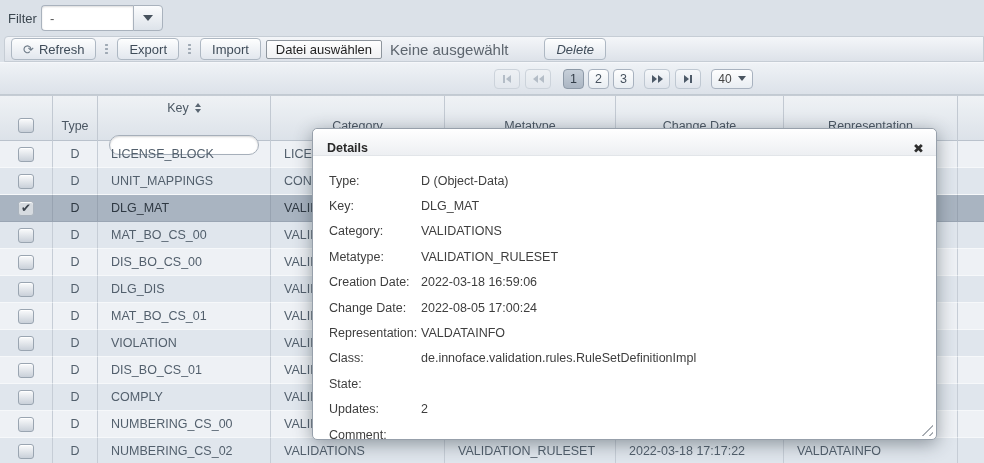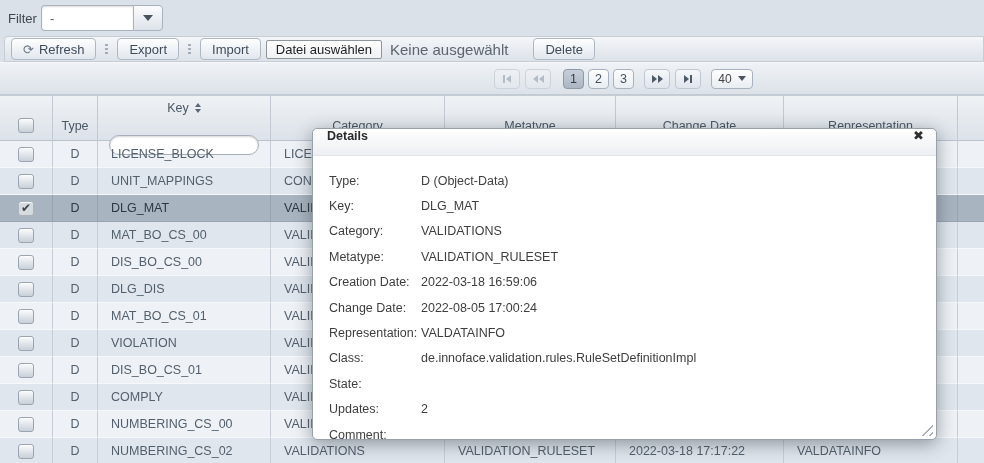--- a/index.html
+++ b/index.html
@@ -45,21 +45,21 @@
   .tsep{
     width:3px;height:12px;margin:0 9px;
     background-image:radial-gradient(circle,#9fa9b4 1.1px,transparent 1.3px);
     background-size:3px 4px;
   }
   .file-btn{
     height:19px;padding:0 9px;margin-left:5px;border:1px solid #8e959d;border-radius:2px;
     background:linear-gradient(#fefefe,#f0f1f3);color:#222;font-size:13px;cursor:pointer;white-space:nowrap;
   }
   .file-status{color:#5d656e;margin-left:8px;font-size:15px;white-space:nowrap;}
-  .delete-btn{margin-left:25px;}
+  .delete-btn{margin-left:36px;font-style:italic;}
 
   
   .paginator{
     position:absolute;top:62px;left:0;right:0;height:33px;
     background:linear-gradient(#eff2f6,#dce2e9);
     border-top:1px solid #f5f7fa;border-bottom:1px solid #c2cad2;
     display:flex;align-items:center;justify-content:flex-end;padding-right:231px;
   }
   .pbtn{height:20px;border-radius:4px;display:flex;align-items:center;justify-content:center;cursor:pointer;}
   .pbtn.nav{width:26px;gap:1px;background:linear-gradient(#f6f8fa,#e0e5ec);border:1px solid #bfc8d2;color:#4d5a68;}
@@ -118,21 +118,21 @@
 
   
   .modal{
     position:absolute;left:312px;top:128px;width:625px;height:312px;
     background:#fff;border:1px solid #97a0ab;border-radius:5px;
     box-shadow:0 4px 18px rgba(40,50,60,.45);
   }
   .mhead{
     height:27px;background:linear-gradient(#ffffff,#edeff2);
     border-bottom:1px solid #e2e5e9;border-radius:5px 5px 0 0;
-    display:flex;align-items:flex-start;padding:0 12px 0 14px;
+    display:flex;align-items:flex-end;padding:0 12px 0 14px;
   }
   .mtitle{font-weight:bold;font-size:12.5px;color:#2a2a2a;flex:1;}
   .mclose{font-weight:bold;color:#2e2e2e;font-size:13px;line-height:1;cursor:pointer;}
   .mbody{padding:12px 14px 0 16px;}
   .field{height:25.4px;display:flex;align-items:center;font-size:12.5px;color:#3e3e3e;}
   .flabel{width:82px;flex:none;}
   .fvalue{white-space:nowrap;margin-left:10px;}
   .grip{
     position:absolute;right:3px;bottom:3px;width:12px;height:12px;cursor:nwse-resize;
     clip-path:polygon(100% 0,100% 100%,0 100%);

